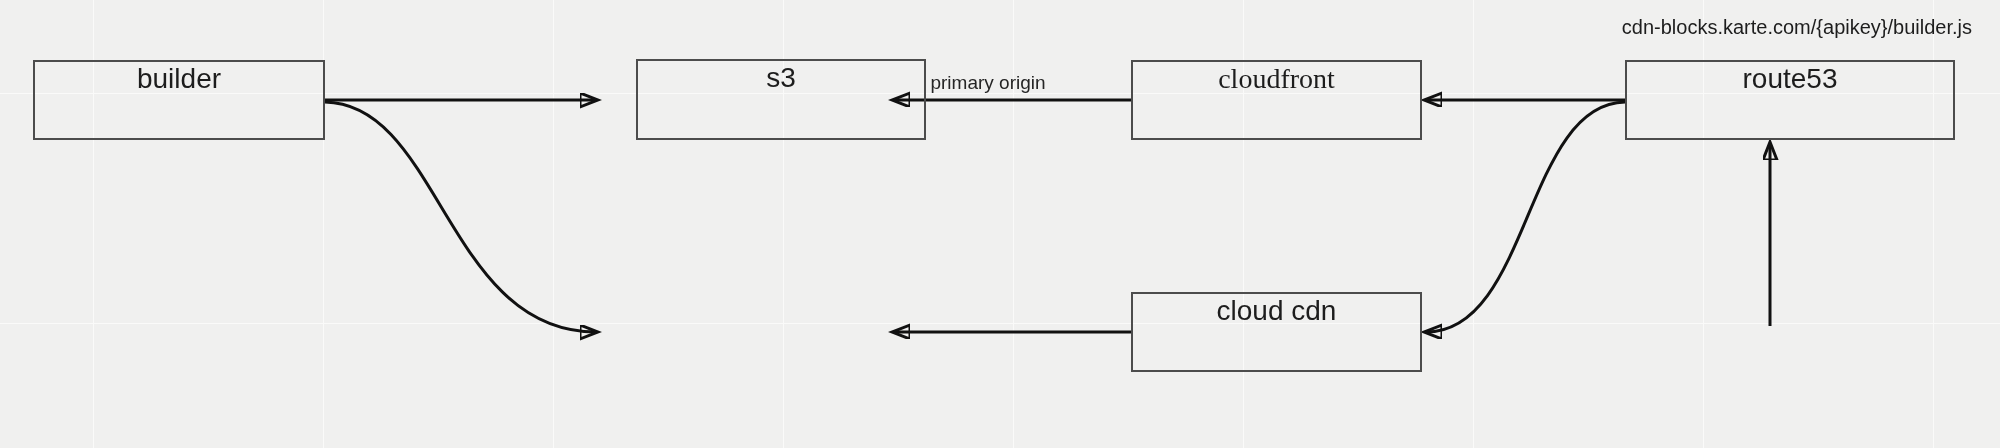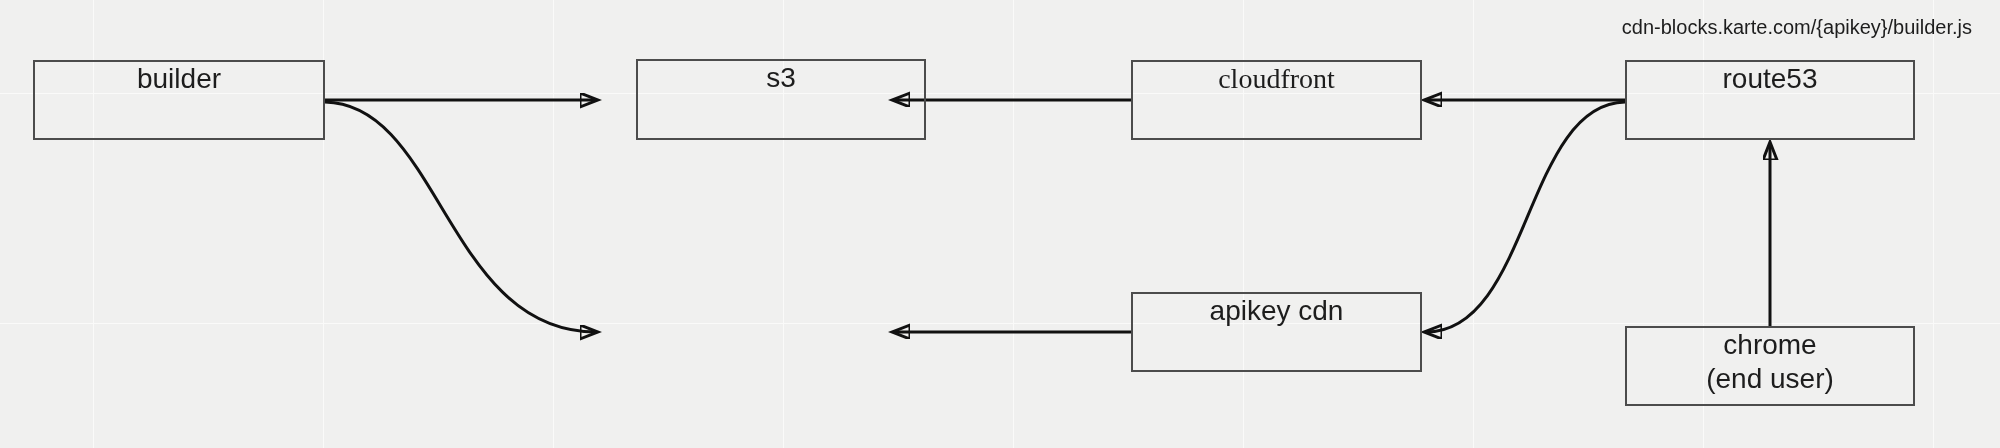--- a/index.html
+++ b/index.html
@@ -29,21 +29,21 @@
     flex-direction: column;
     align-items: center;
     text-align: center;
     font-size: 28px;
     line-height: 34px;
     white-space: nowrap;
   }
   #node-builder   { left: 33px;   top: 60px;  width: 292px; height: 80px; }
   #node-s3        { left: 600px;  top: 59px;  width: 290px; height: 81px; margin-left: 36px; }
   #node-cloudfront{ left: 1131px; top: 60px;  width: 291px; height: 80px; font-family: Liberation Serif, serif; }
-  #node-route53   { left: 1625px; top: 60px;  width: 290px; height: 80px; }
+  #node-route53   { left: 1625px; top: 60px;  width: 330px; height: 80px; }
   #node-gcs       { left: 600px;  top: 292px; width: 290px; height: 80px; }
   #node-cloud-cdn { left: 1131px; top: 292px; width: 291px; height: 80px; }
   #node-chrome    { left: 1625px; top: 326px; width: 290px; height: 80px; }
 
   #edges-layer {
     position: absolute;
     left: 0; top: 0;
     width: 2000px; height: 448px;
     pointer-events: none;
   }
@@ -100,22 +100,19 @@
   <div class="node" id="node-cloudfront">
     <span>cloudfront</span>
   </div>
 
   <div class="node" id="node-route53">
     <span>route53</span>
   </div>
 
 
   <div class="node" id="node-cloud-cdn">
-    <span>apikey cdn</span>
+    <span>cloud cdn</span>
   </div>
 
-  <div class="node" id="node-chrome">
-    <span>chrome</span>
-    <span>(end user)</span>
-  </div>
 
+  <div class="edge-label">primary origin</div>
 
 </div>
 
 </body></html>

